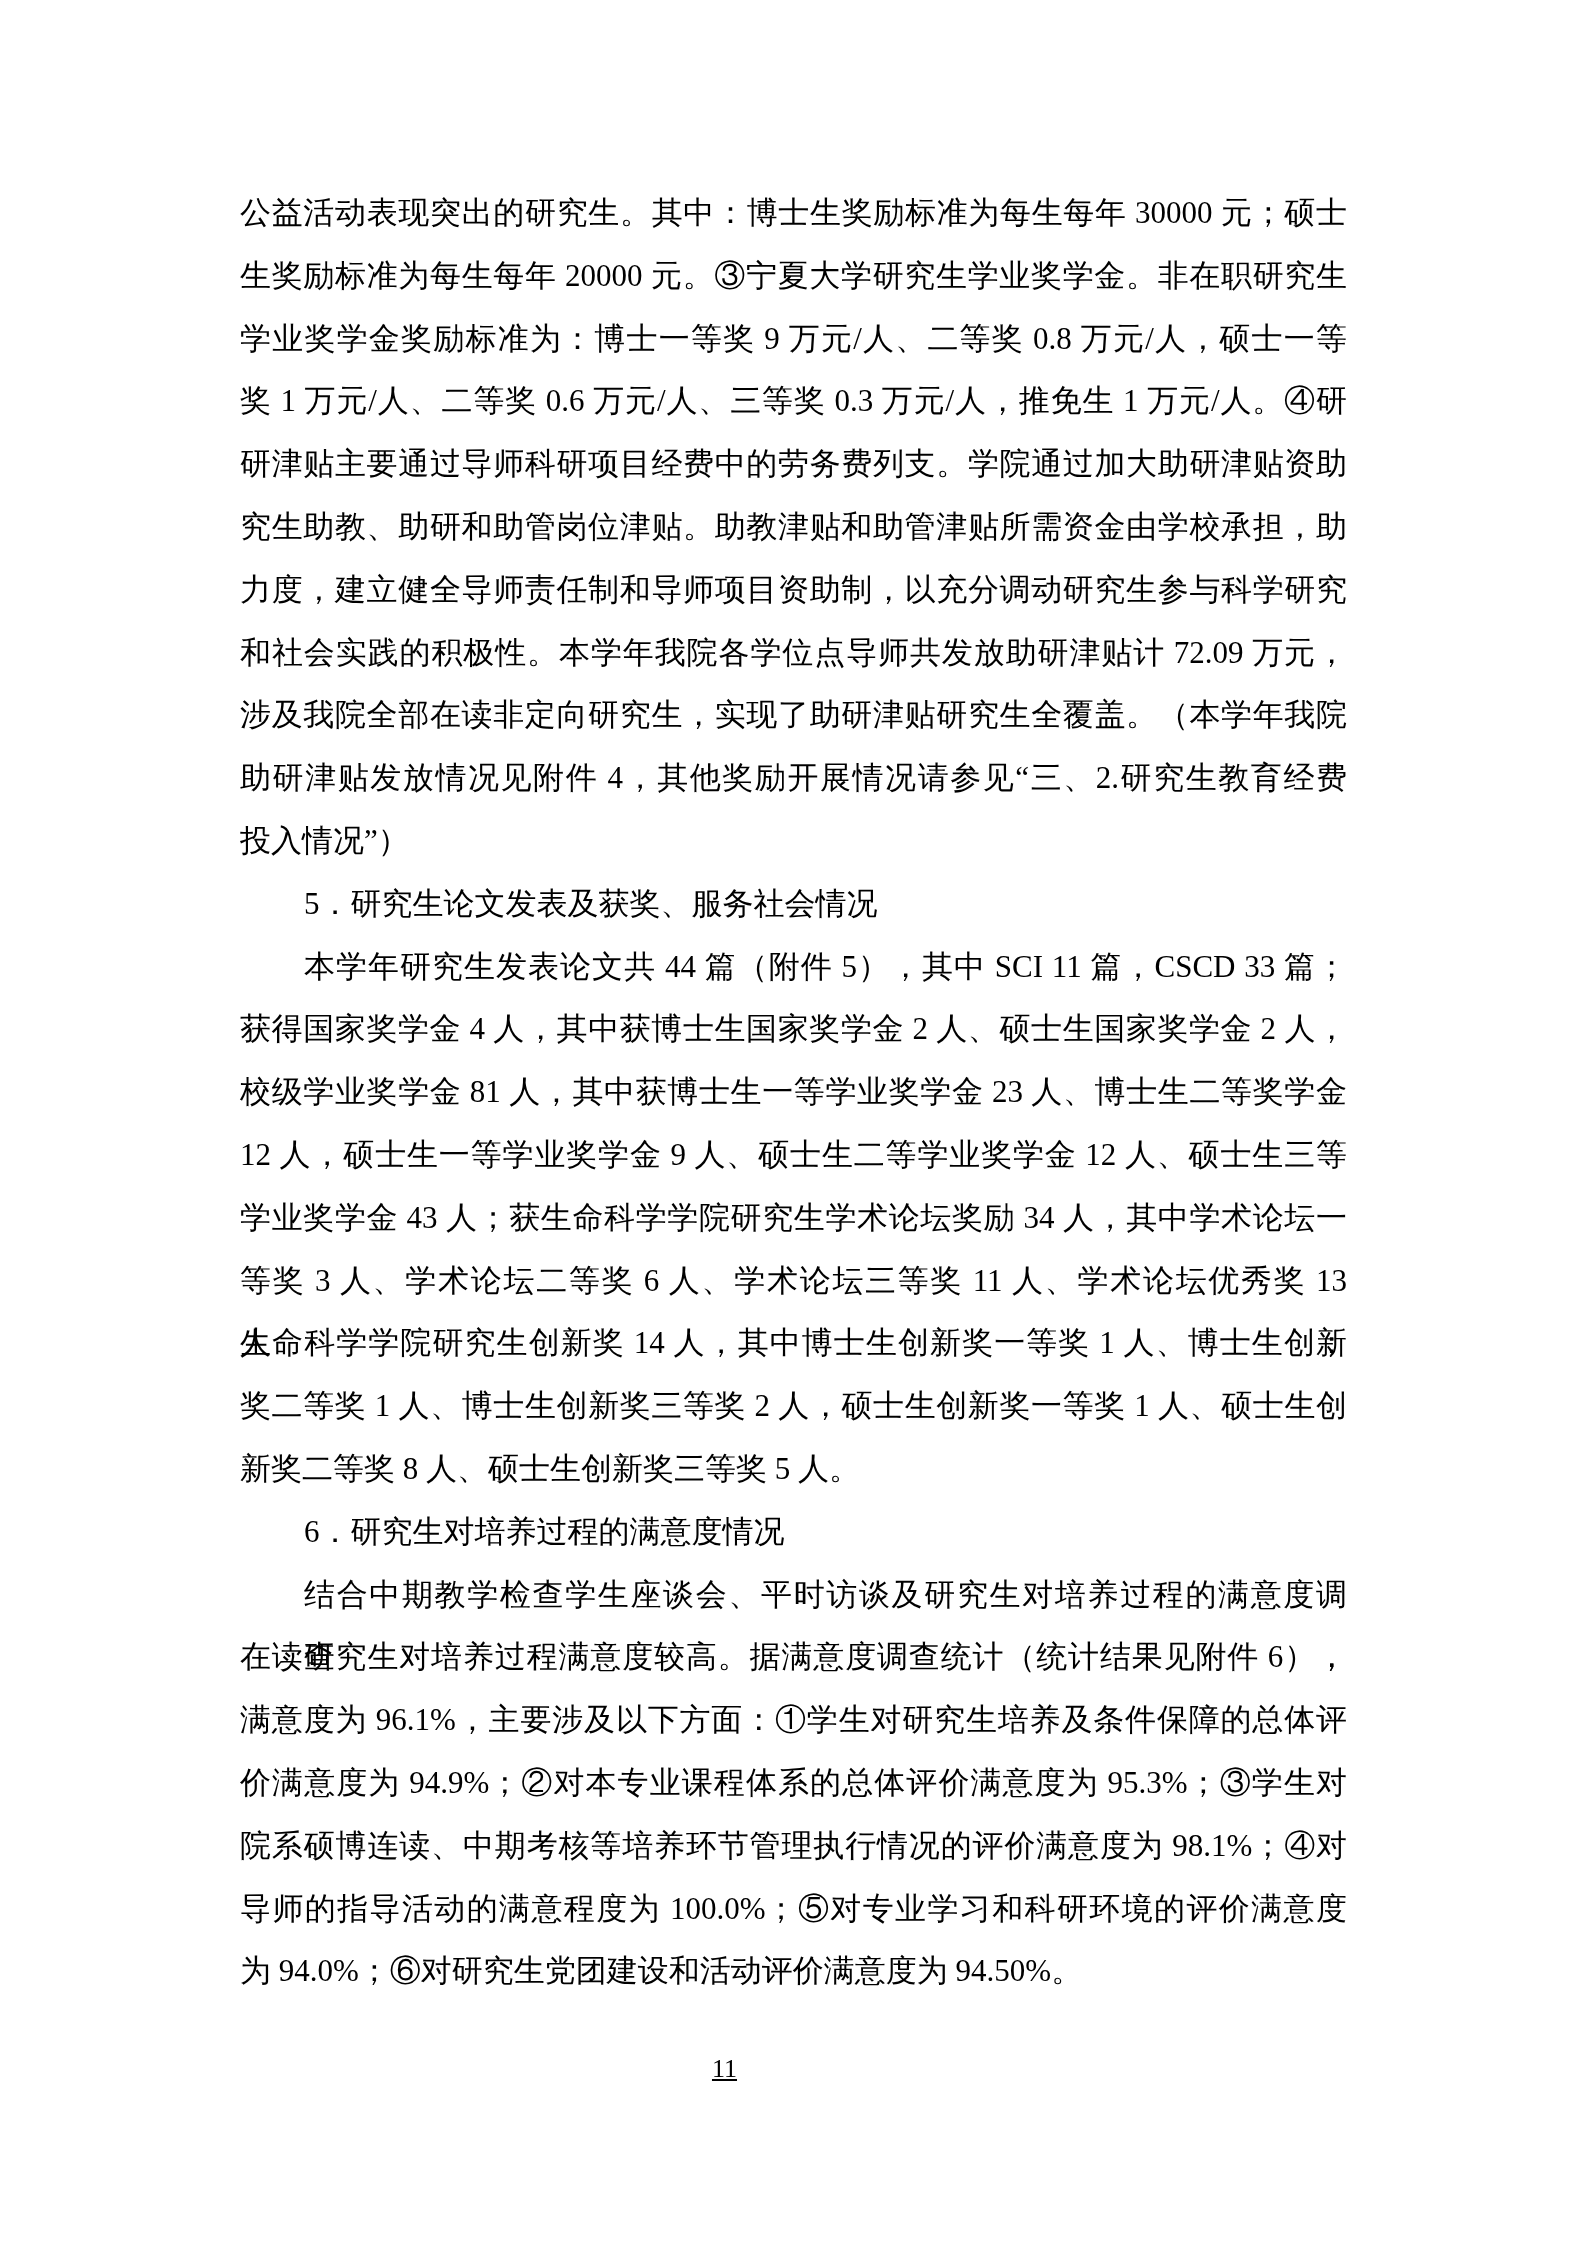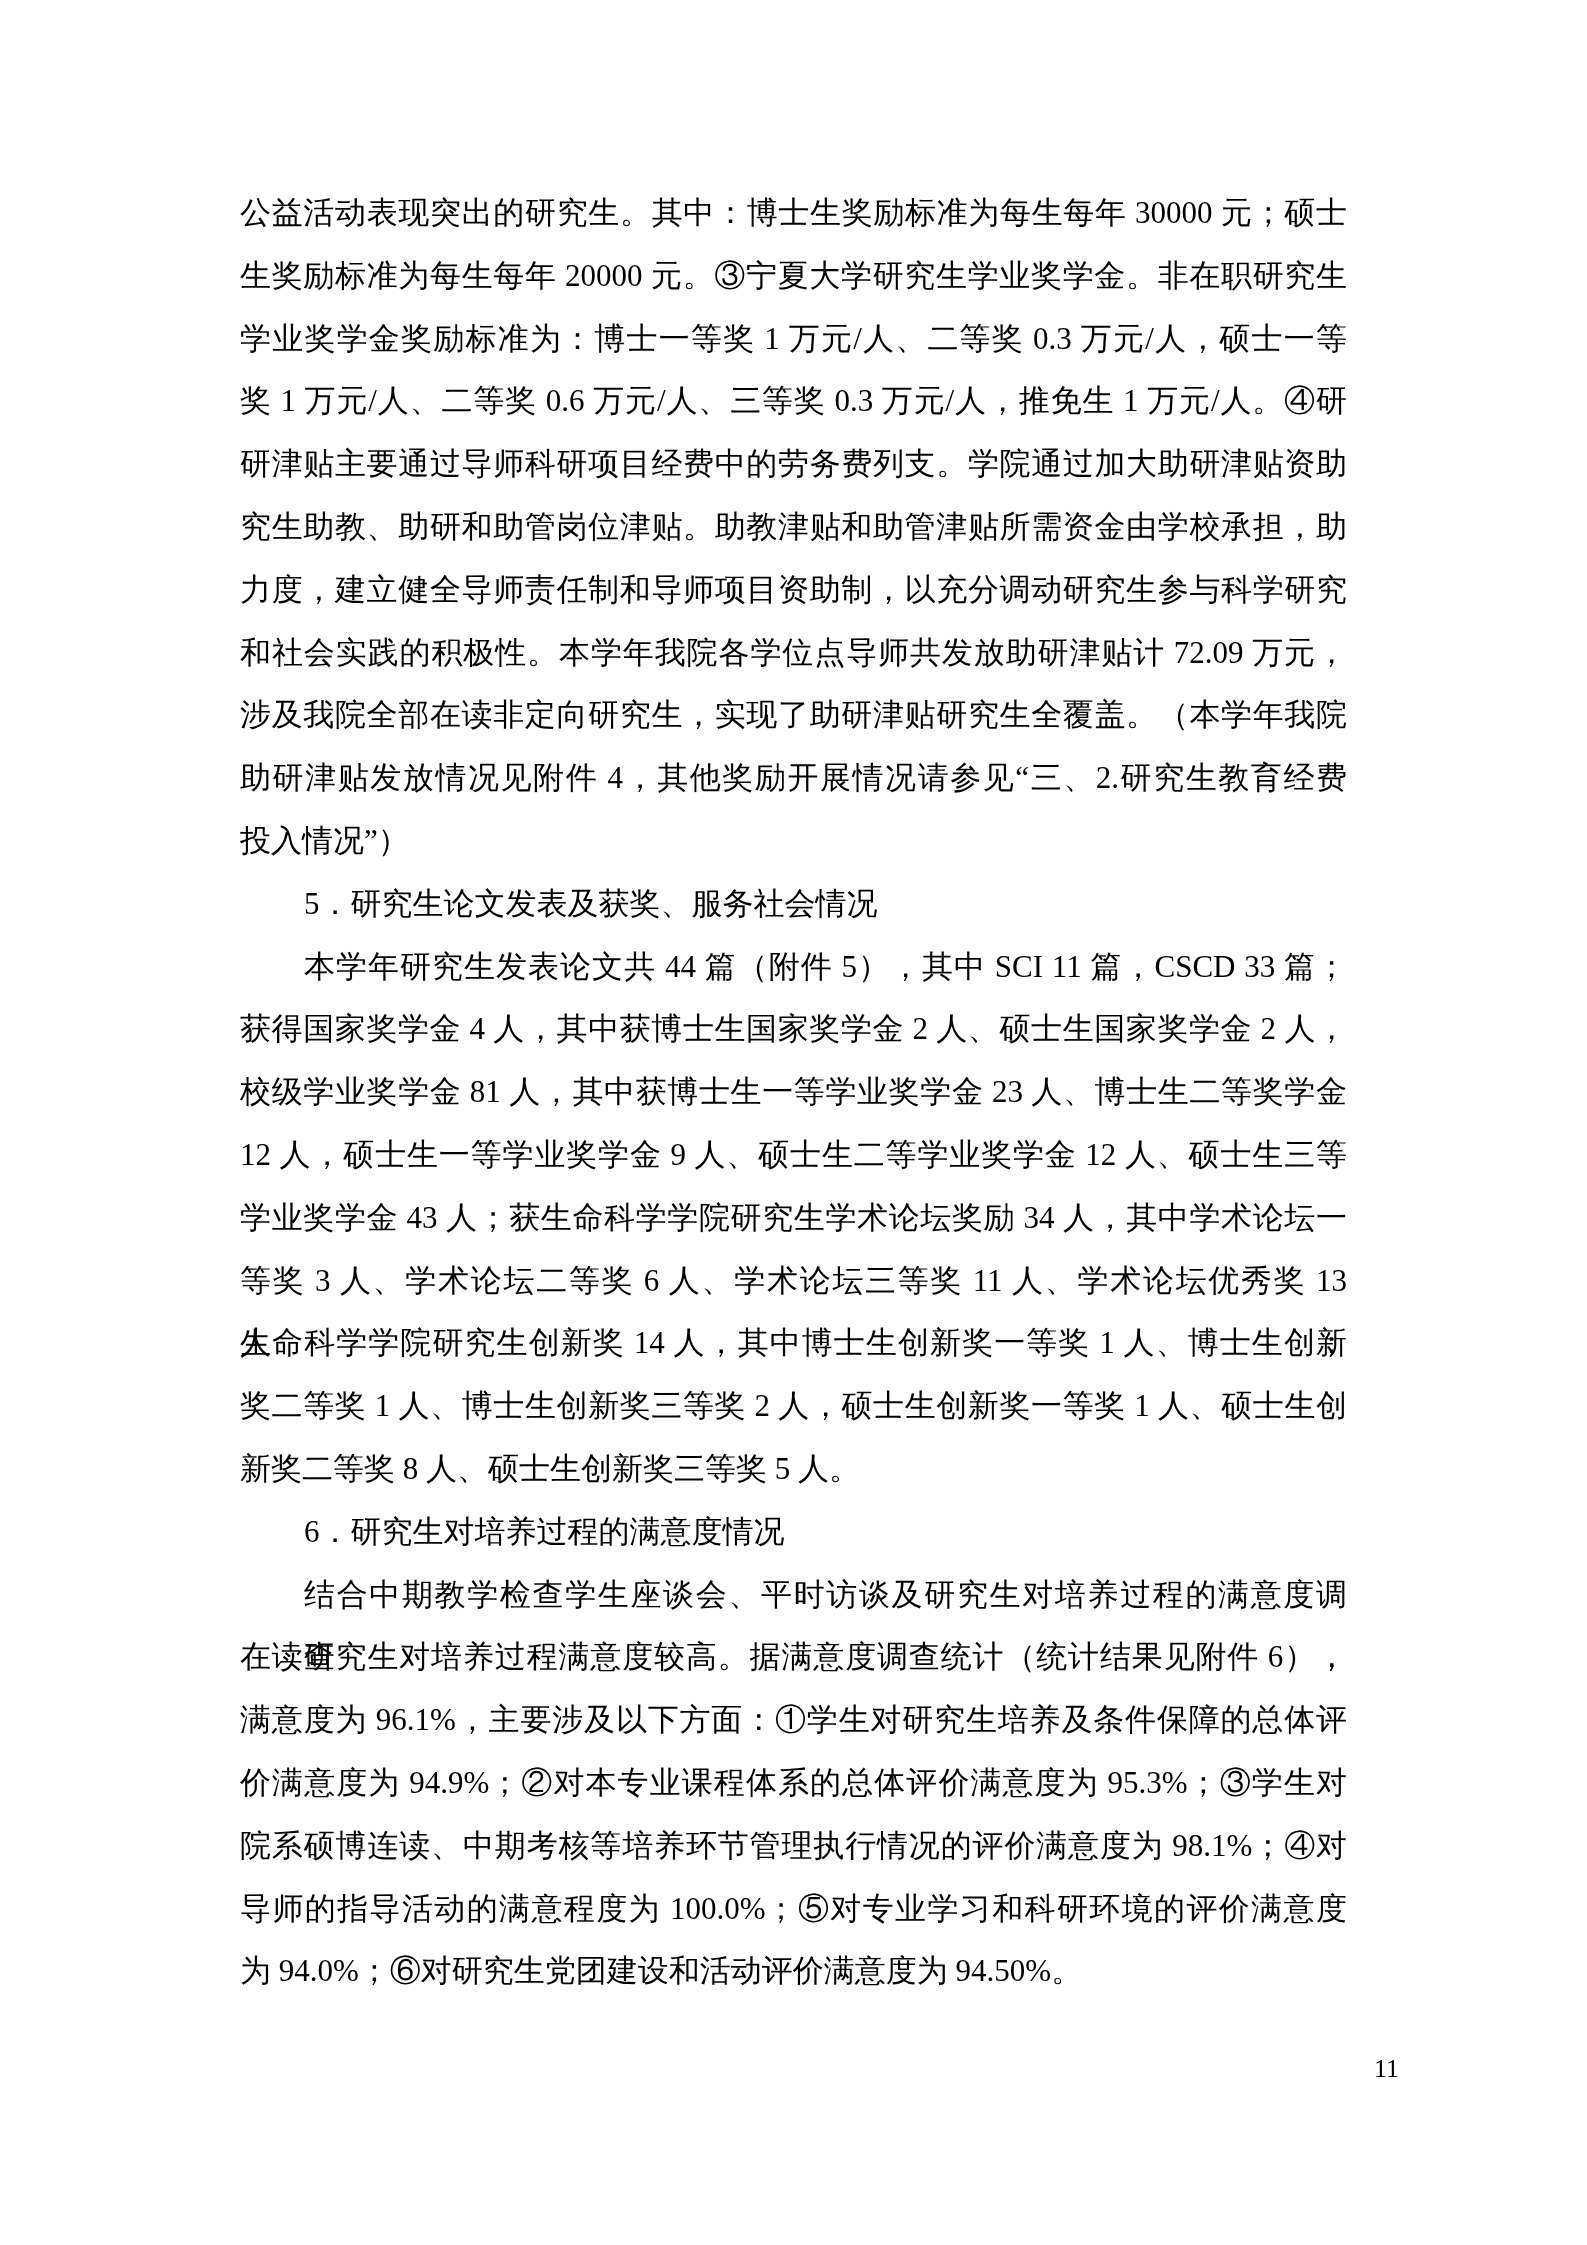--- a/index.html
+++ b/index.html
@@ -42,33 +42,34 @@
     text-align-last: justify;
   }
   .line.indent {
     padding-left: 64px;
   }
   .page-number {
     position: absolute;
     left: 50px;
     right: 0;
     top: 2052px;
-    text-align: right;
+    text-align: center;
     font-size: 26px;
     line-height: 34px;
+    text-decoration: underline;
   }
 </style>
 </head>
 <body>
 
 <div class="page">
   <div class="textblock">
       <div class="line just">公益活动表现突出的研究生。其中：博士生奖励标准为每生每年 30000 元；硕士</div>
       <div class="line just">生奖励标准为每生每年 20000 元。③宁夏大学研究生学业奖学金。非在职研究生</div>
-      <div class="line just">学业奖学金奖励标准为：博士一等奖 1 万元/人、二等奖 0.3 万元/人，硕士一等</div>
+      <div class="line just">学业奖学金奖励标准为：博士一等奖 9 万元/人、二等奖 0.8 万元/人，硕士一等</div>
       <div class="line just">奖 1 万元/人、二等奖 0.6 万元/人、三等奖 0.3 万元/人，推免生 1 万元/人。④研</div>
       <div class="line just">研津贴主要通过导师科研项目经费中的劳务费列支。学院通过加大助研津贴资助</div>
       <div class="line just">究生助教、助研和助管岗位津贴。助教津贴和助管津贴所需资金由学校承担，助</div>
       <div class="line just">力度，建立健全导师责任制和导师项目资助制，以充分调动研究生参与科学研究</div>
       <div class="line just">和社会实践的积极性。本学年我院各学位点导师共发放助研津贴计 72.09 万元，</div>
       <div class="line just">涉及我院全部在读非定向研究生，实现了助研津贴研究生全覆盖。（本学年我院</div>
       <div class="line just">助研津贴发放情况见附件 4，其他奖励开展情况请参见“三、2.研究生教育经费</div>
       <div class="line">投入情况”）</div>
       <div class="line indent">5．研究生论文发表及获奖、服务社会情况</div>
       <div class="line just indent">本学年研究生发表论文共 44 篇（附件 5），其中 SCI 11 篇，CSCD 33 篇；</div>

